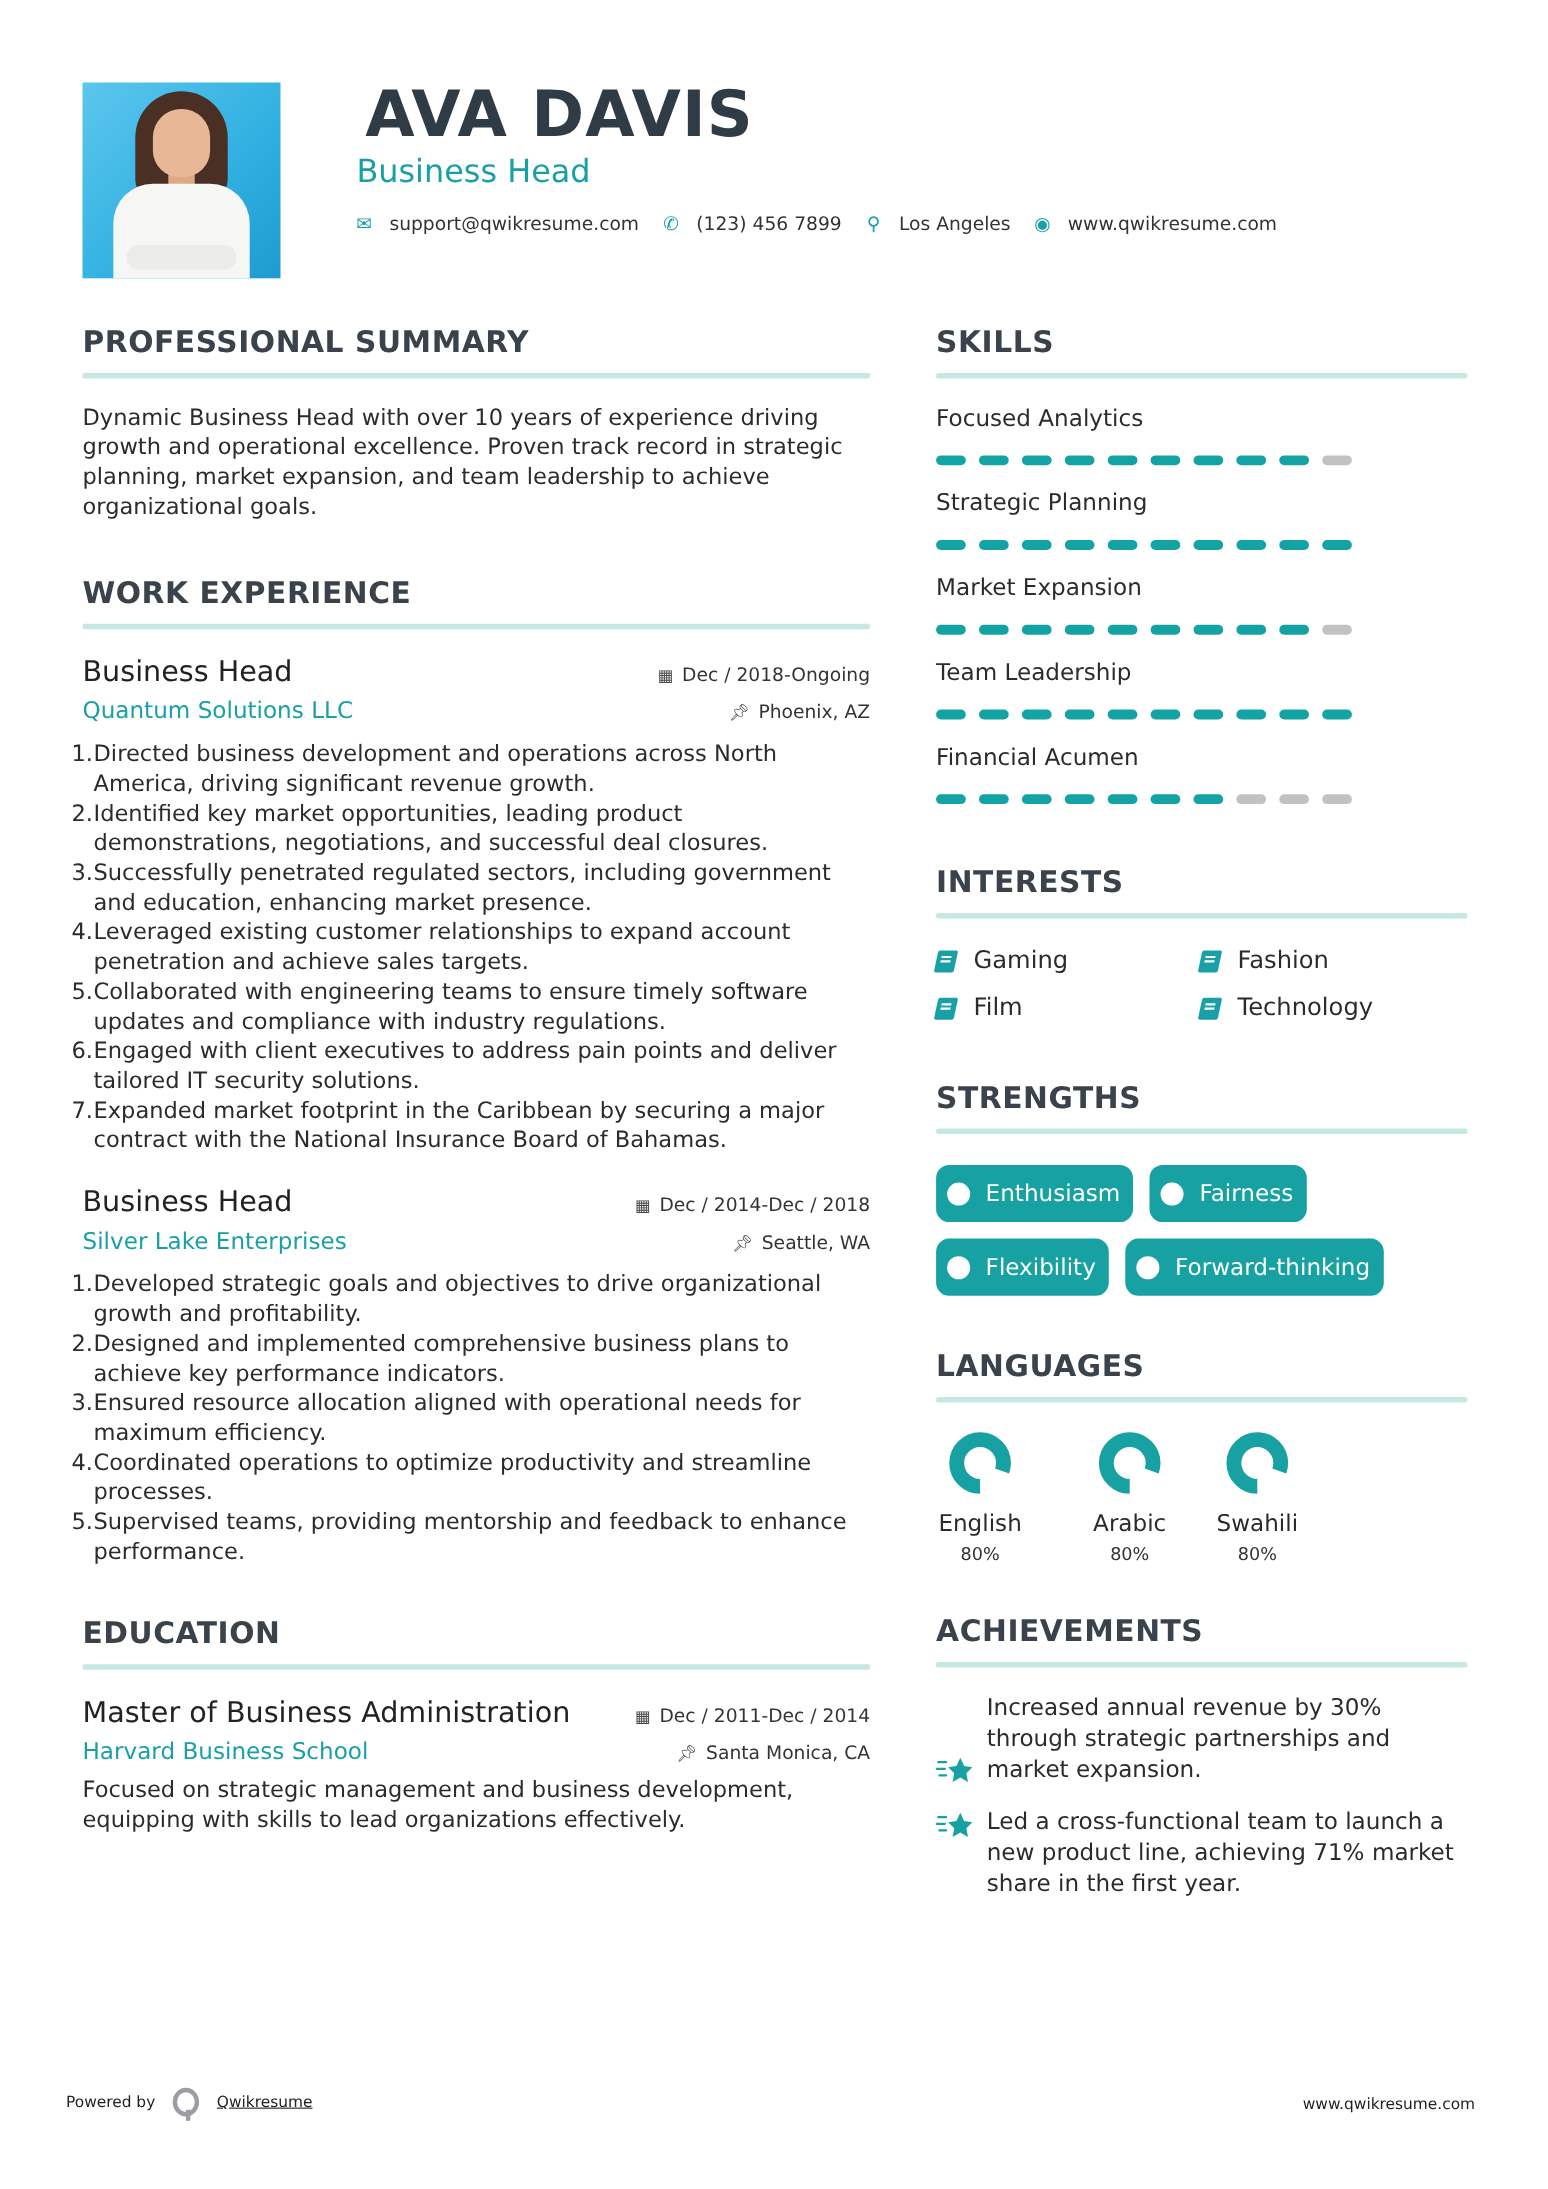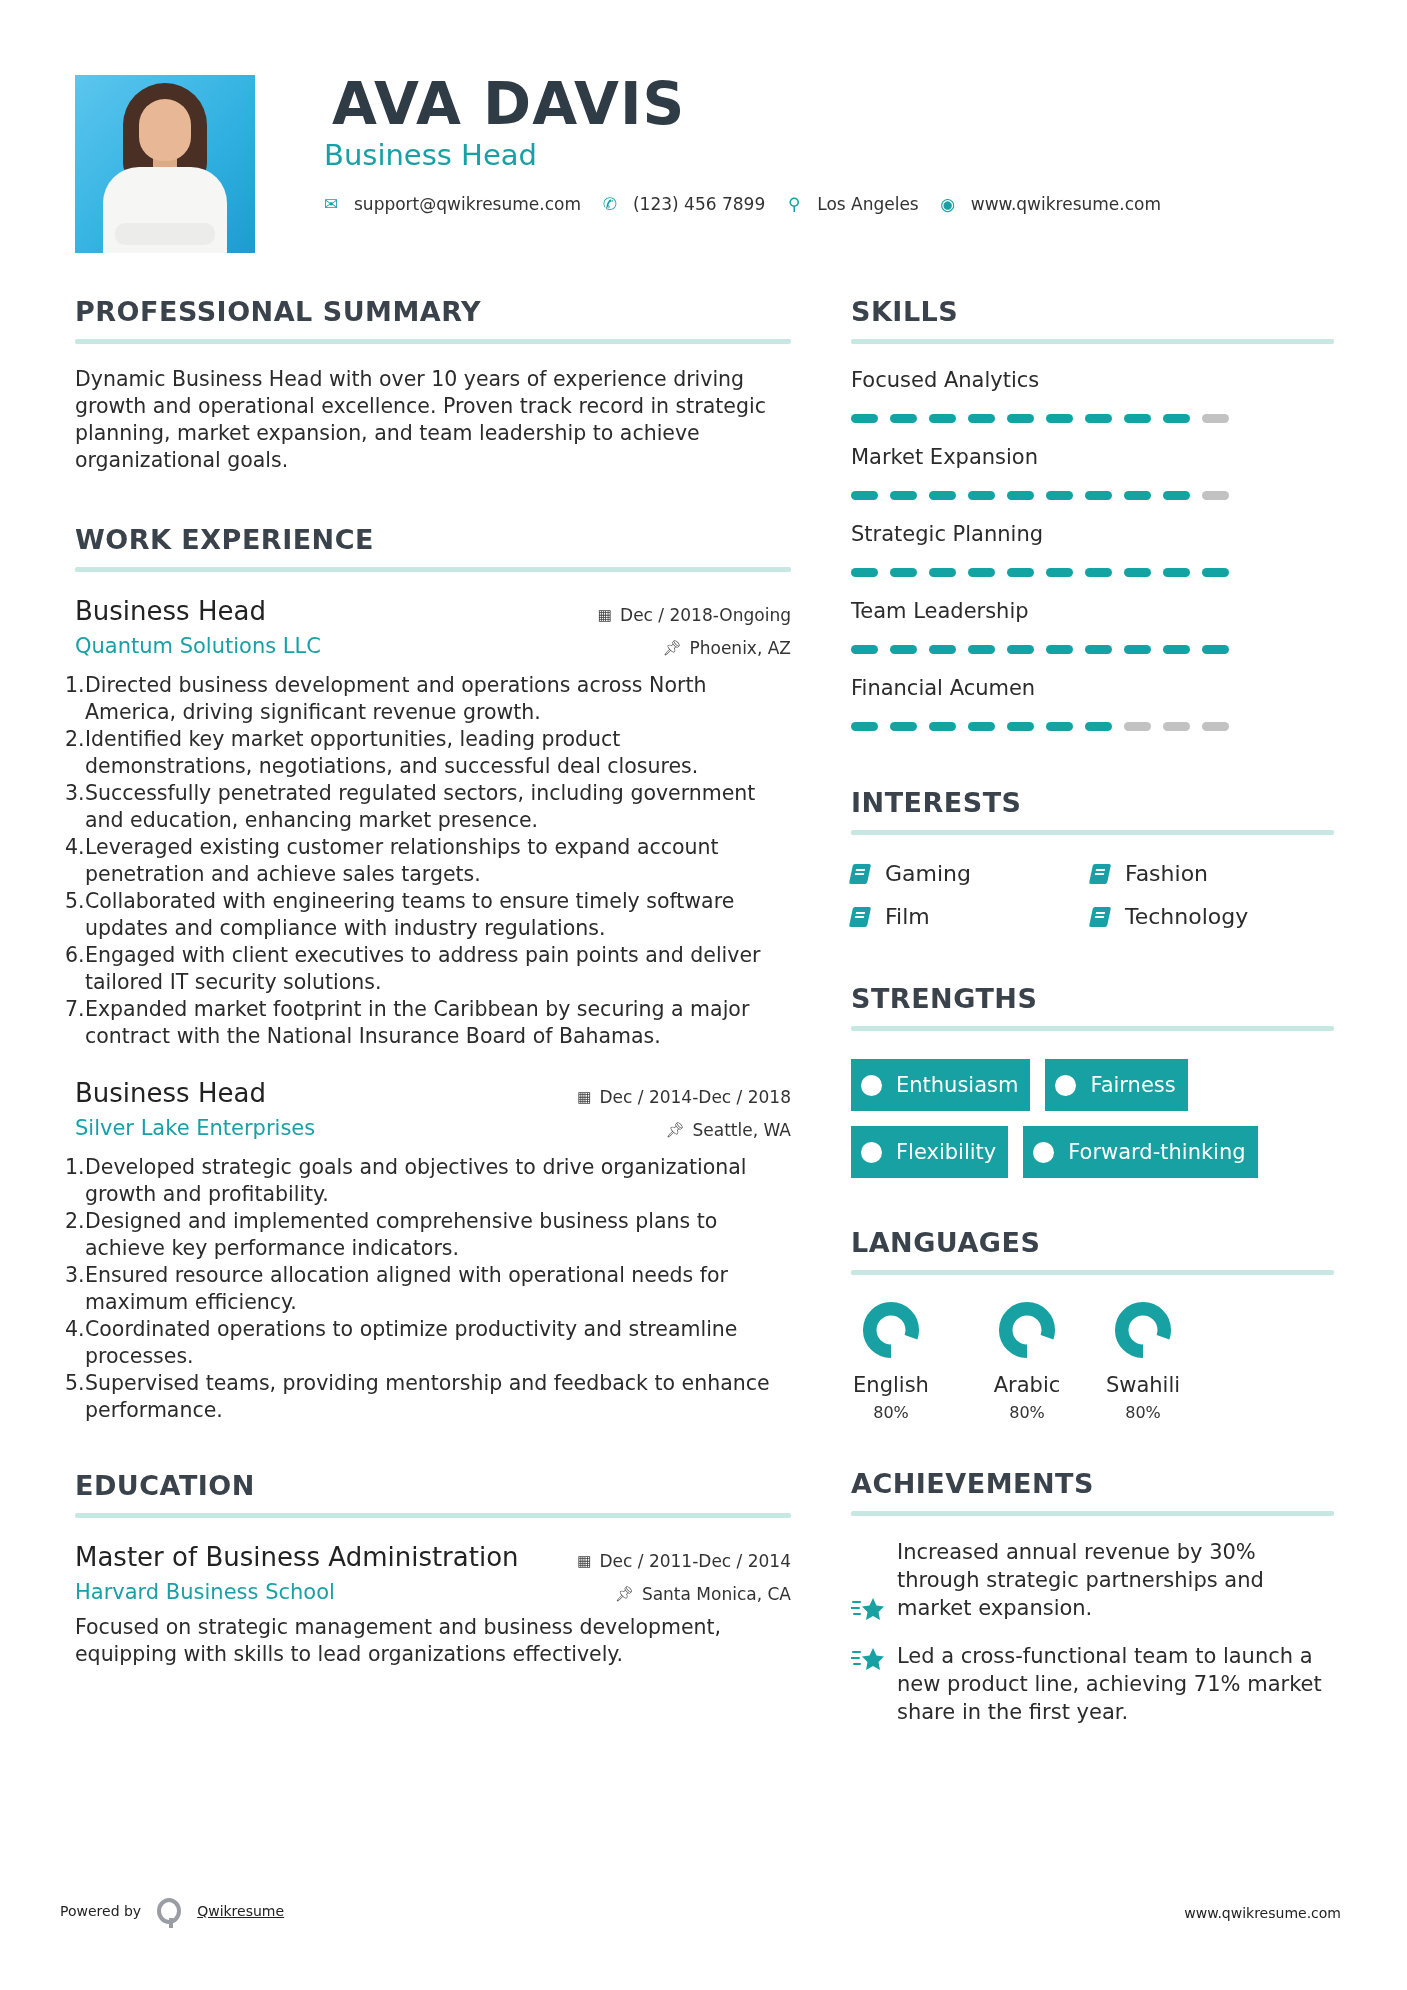--- a/index.html
+++ b/index.html
@@ -43,21 +43,21 @@
   .dots { display: flex; margin-top: 22px; }
   .dot { width: 27px; height: 9px; border-radius: 5px; background: #13a3a3; margin-right: 12px; }
   .dot.off { background: #c2c2c2; }
 
   .interests { display: grid; grid-template-columns: 240px 240px; row-gap: 18px; margin-top: 26px; font-size: 22px; }
   .int { display: flex; align-items: center; }
   .book { width: 18px; height: 20px; background: #19a0a6; border-radius: 2px; transform: skewX(-12deg); margin-right: 16px; position: relative; }
   .book::after { content: ""; position: absolute; left: 4px; top: 5px; width: 9px; height: 2px; background: #fff; box-shadow: 0 4px 0 #fff; }
 
   .strengths { display: flex; flex-wrap: wrap; margin-top: 28px; }
-  .chip { background: #17a1a2; color: #fff; font-size: 21px; height: 52px; display: flex; align-items: center; padding: 0 12px; margin-right: 15px; margin-bottom: 15px; }
+  .chip { background: #17a1a2; color: #fff; font-size: 21px; height: 52px; display: flex; align-items: center; padding: 0 12px; margin-right: 15px; margin-bottom: 15px; border-radius: 12px; }
   .chip .gear { width: 17px; height: 17px; border-radius: 50%; background: #fff; margin-right: 16px; box-shadow: 0 0 0 2px #fff; }
 
   .langs { display: flex; margin-top: 26px; }
   .lang { width: 120px; text-align: center; margin-right: -4px; }
   .lang:first-child { width: 80px; margin-right: 36px; text-align: center; }
   .ring { width: 58px; height: 58px; margin: 0 auto 10px; }
   .lang-name { font-size: 21px; color: #2b2b2b; }
   .lang-pct { font-size: 16px; color: #333; margin-top: 6px; }
 
   .ach { display: flex; margin-top: 20px; font-size: 21px; line-height: 28px; }
@@ -239,47 +239,47 @@
             <span class="dot"></span>
             <span class="dot"></span>
             <span class="dot"></span>
             <span class="dot"></span>
             <span class="dot"></span>
             <span class="dot"></span>
             <span class="dot off"></span>
           </div>
         </div>
         <div class="skill">
+          <div class="skill-name">Strategic Planning</div>
+          <div class="dots">
+            <span class="dot"></span>
+            <span class="dot"></span>
+            <span class="dot"></span>
+            <span class="dot"></span>
+            <span class="dot"></span>
+            <span class="dot"></span>
+            <span class="dot"></span>
+            <span class="dot"></span>
+            <span class="dot"></span>
+            <span class="dot"></span>
+          </div>
+        </div>
+        <div class="skill">
           <div class="skill-name">Market Expansion</div>
           <div class="dots">
             <span class="dot"></span>
             <span class="dot"></span>
             <span class="dot"></span>
             <span class="dot"></span>
             <span class="dot"></span>
             <span class="dot"></span>
             <span class="dot"></span>
             <span class="dot"></span>
             <span class="dot"></span>
             <span class="dot off"></span>
-          </div>
-        </div>
-        <div class="skill">
-          <div class="skill-name">Strategic Planning</div>
-          <div class="dots">
-            <span class="dot"></span>
-            <span class="dot"></span>
-            <span class="dot"></span>
-            <span class="dot"></span>
-            <span class="dot"></span>
-            <span class="dot"></span>
-            <span class="dot"></span>
-            <span class="dot"></span>
-            <span class="dot"></span>
-            <span class="dot"></span>
           </div>
         </div>
         <div class="skill">
           <div class="skill-name">Team Leadership</div>
           <div class="dots">
             <span class="dot"></span>
             <span class="dot"></span>
             <span class="dot"></span>
             <span class="dot"></span>
             <span class="dot"></span>

